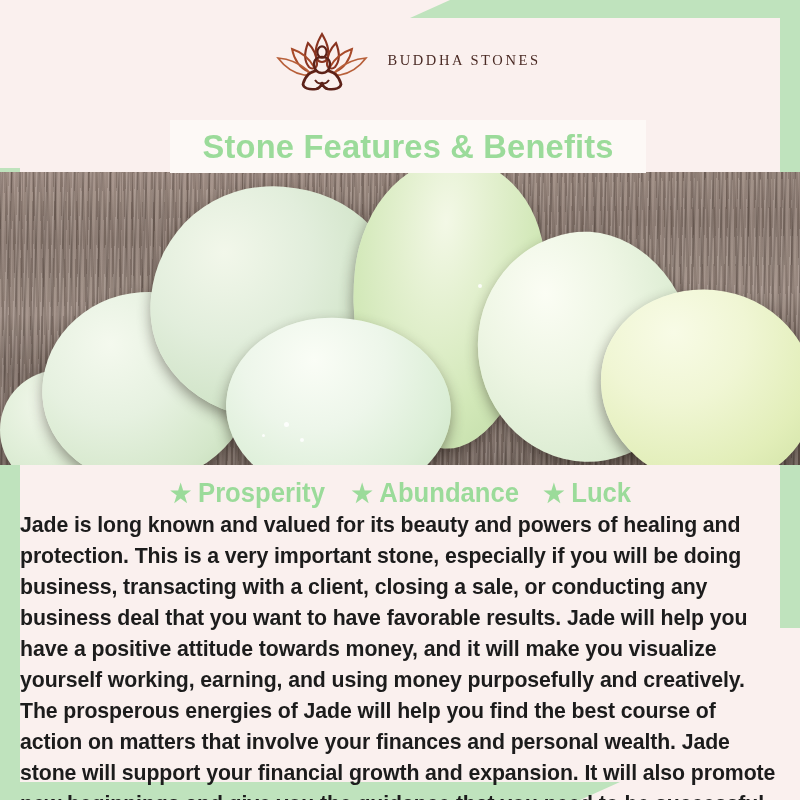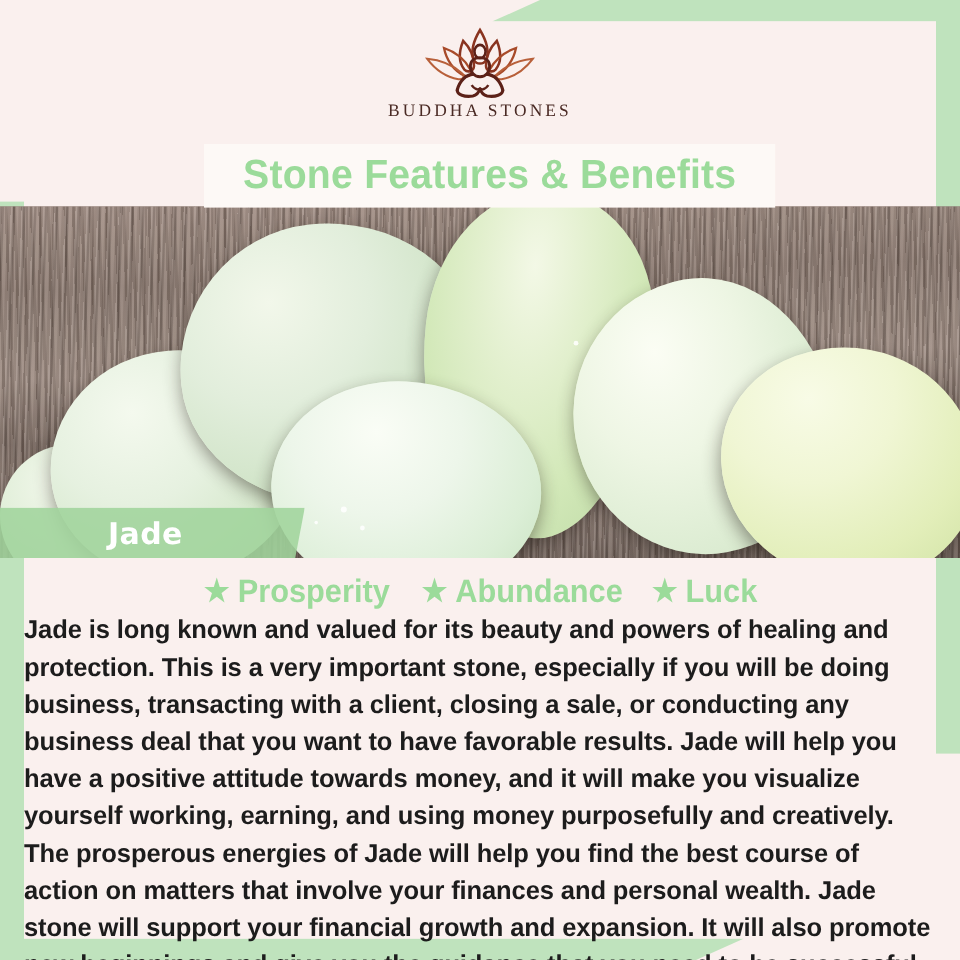--- a/index.html
+++ b/index.html
@@ -68,21 +68,21 @@
     width: 800px;
     height: 120px;
     display: flex;
     flex-direction: column;
     align-items: center;
     justify-content: center;
     z-index: 5;
   }
   .logo-wrap {
     display: flex;
-    flex-direction: column;
+    flex-direction: row;
     align-items: center;
     gap: 2px;
   }
   .logo-mark { line-height: 0; }
   .brand-name {
     font-family: "Liberation Serif", serif;
     font-size: 14.5px;
     letter-spacing: 2.6px;
     color: #4a2a24;
     font-weight: 400;
@@ -319,23 +319,20 @@
       <div class="stone s3"></div>
       <div class="stone s4"></div>
       <div class="stone s6"></div>
       <div class="speck" style="left:284px;top:250px;width:5px;height:5px;"></div>
       <div class="speck" style="left:300px;top:266px;width:4px;height:4px;"></div>
       <div class="speck" style="left:262px;top:262px;width:3px;height:3px;"></div>
       <div class="speck" style="left:478px;top:112px;width:4px;height:4px;"></div>
     </div>
   </div>
 
-  <div class="jade-band">
-    <div class="jade-text">Jade</div>
-  </div>
 
   <div class="keywords">
     <div class="kw">
       <span class="star">★</span>
       <span>Prosperity</span>
     </div>
     <div class="kw">
       <span class="star">★</span>
       <span>Abundance</span>
     </div>

